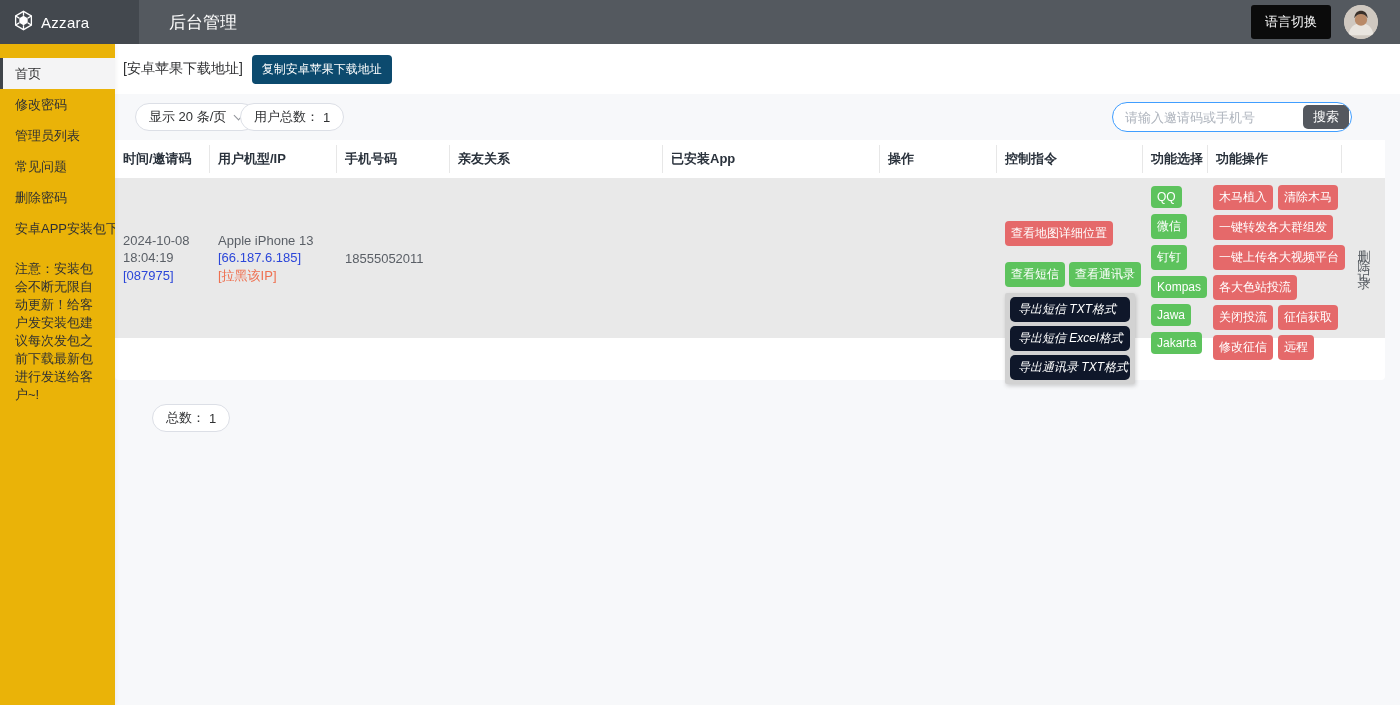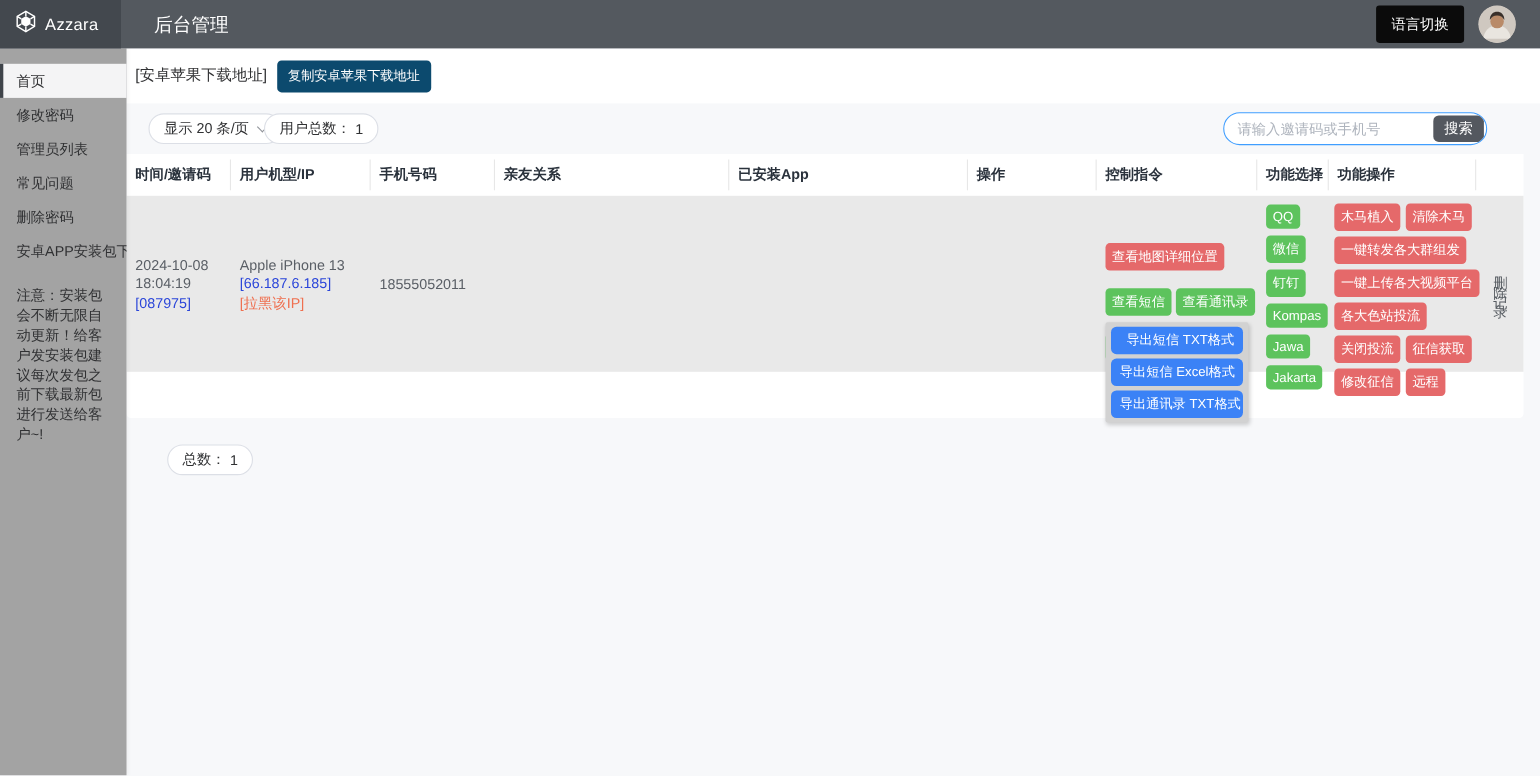--- a/index.html
+++ b/index.html
@@ -5,34 +5,34 @@
   * { margin:0; padding:0; box-sizing:border-box; }
   html,body { width:1400px; height:705px; }
   body {
     position:relative; overflow:hidden;
     font-family:"Liberation Sans","DejaVu Sans",sans-serif;
     background:#f7f8fa; color:#303133;
   }
   
   .app-header { position:absolute; top:0; left:0; right:0; height:44px;
     background:#54595f; display:flex; align-items:center; z-index:30; }
-  .logo-block { width:110px; height:44px; background:#43484e;
+  .logo-block { width:139px; height:44px; background:#43484e;
     display:flex; align-items:center; gap:7px; padding-left:13px; flex:none; }
   .brand-name { color:#fff; font-size:15px; letter-spacing:.3px; }
   .page-title { color:#fff; font-size:17px; margin-left:30px; }
   .header-spacer { flex:1; }
   .lang-btn { background:#0b0b0b; color:#fff; font-size:13px; padding:8px 14px;
     border:none; border-radius:3px; margin-right:13px; cursor:pointer;
     font-family:inherit; }
   .avatar { width:34px; height:34px; border-radius:50%; overflow:hidden;
     margin-right:22px; flex:none; background:#cfc8c0; cursor:pointer; }
   .avatar svg { display:block; }
   
   .sidebar { position:absolute; top:44px; left:0; bottom:0; width:115px;
-    background:#a3a3a3; z-index:20; box-shadow:1px 0 4px rgba(0,0,0,.05); }
+    background:#eab308; z-index:20; box-shadow:1px 0 4px rgba(0,0,0,.05); }
   .nav { padding-top:14px; }
   .nav-item { height:31px; line-height:31px; padding-left:15px; font-size:13px;
     color:#303133; cursor:pointer; white-space:nowrap; overflow:hidden; }
   .nav-item.active { background:#f4f4f5; border-left:3px solid #3f444a; padding-left:12px; }
   .sidebar-note { margin:16px 6px 0 15px; width:86px; font-size:13px;
     line-height:18px; color:#303133; word-break:break-all; }
   
   .main { position:absolute; top:44px; left:115px; right:0; bottom:0; }
   .top-strip { height:50px; background:#fff; display:flex; align-items:center;
     padding-left:8px; }
@@ -80,23 +80,23 @@
   
   .btn { border:none; border-radius:4px; color:#fff; font-size:12px;
     padding:4px 6px; cursor:pointer; white-space:nowrap; font-family:inherit; }
   .btn-red { background:#e5696a; }
   .btn-green { background:#5dc35d; }
   .td-commands { position:relative; padding-top:43px; }
   .cmd-wrap { display:flex; flex-wrap:wrap; gap:16px 4px; width:140px; }
   .export-menu { position:absolute; left:8px; top:115px; width:130px;
     background:#d2d2d2; padding:4px 5px; display:flex; flex-direction:column;
     gap:4px; z-index:12; border-radius:2px; box-shadow:1px 2px 4px rgba(0,0,0,.18); }
-  .btn-teal { background:#3b82f6; border-radius:5px; width:100%; text-align:right;
+  .btn-teal { background:#0f172a; border-radius:5px; width:100%; text-align:left;
     padding:4px 8px; border:none; color:#fff; font-size:12px; cursor:pointer;
-    white-space:nowrap; font-family:inherit; }
+    white-space:nowrap; font-family:inherit;font-style:italic; }
   .td-select { padding-top:8px; display:flex; flex-direction:column;
     align-items:flex-start; gap:6px; }
   .td-ops { padding:7px 2px 0 5px; }
   .ops-wrap { display:flex; flex-wrap:wrap; gap:5px; align-content:flex-start; }
   .td-delete { display:flex; align-items:center; justify-content:center; }
   .delete-record { writing-mode:vertical-lr; text-orientation:upright;
     letter-spacing:9px; font-size:13px; color:#565b61; cursor:pointer; }
   
   .footer-pill { margin:24px 0 0 37px; }
   .footer-wrap { display:inline-flex;text-align:center; }

